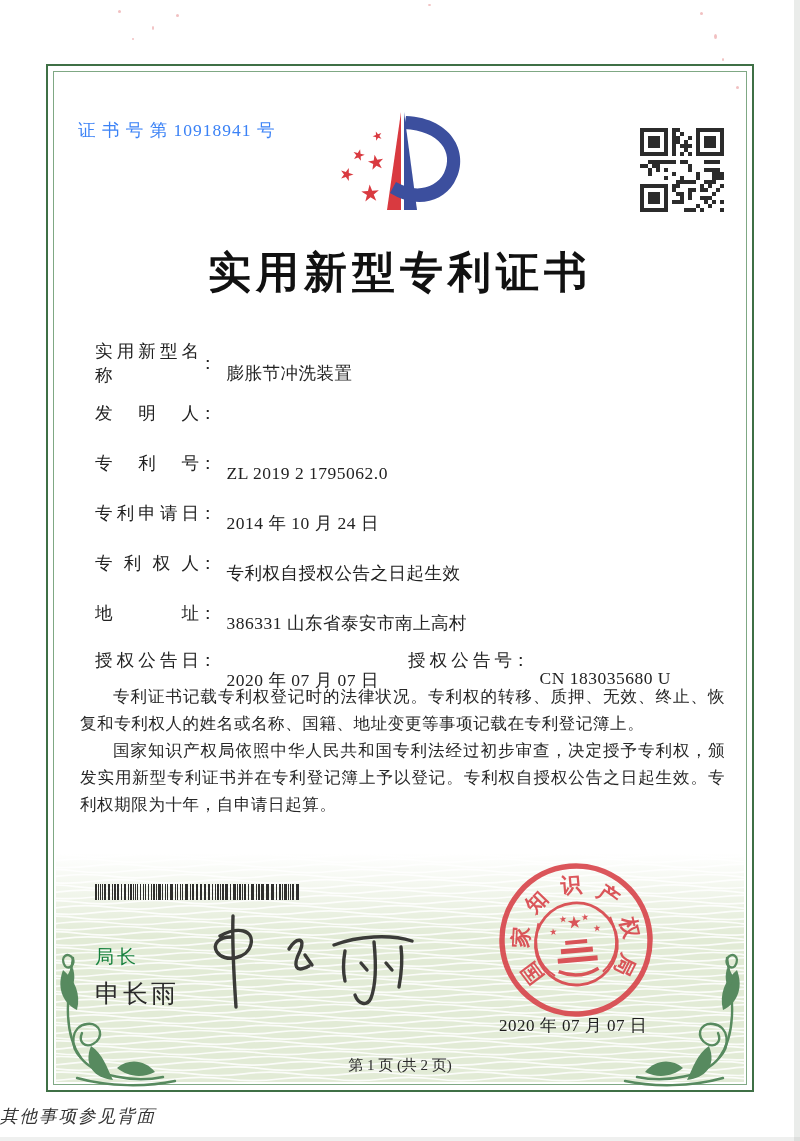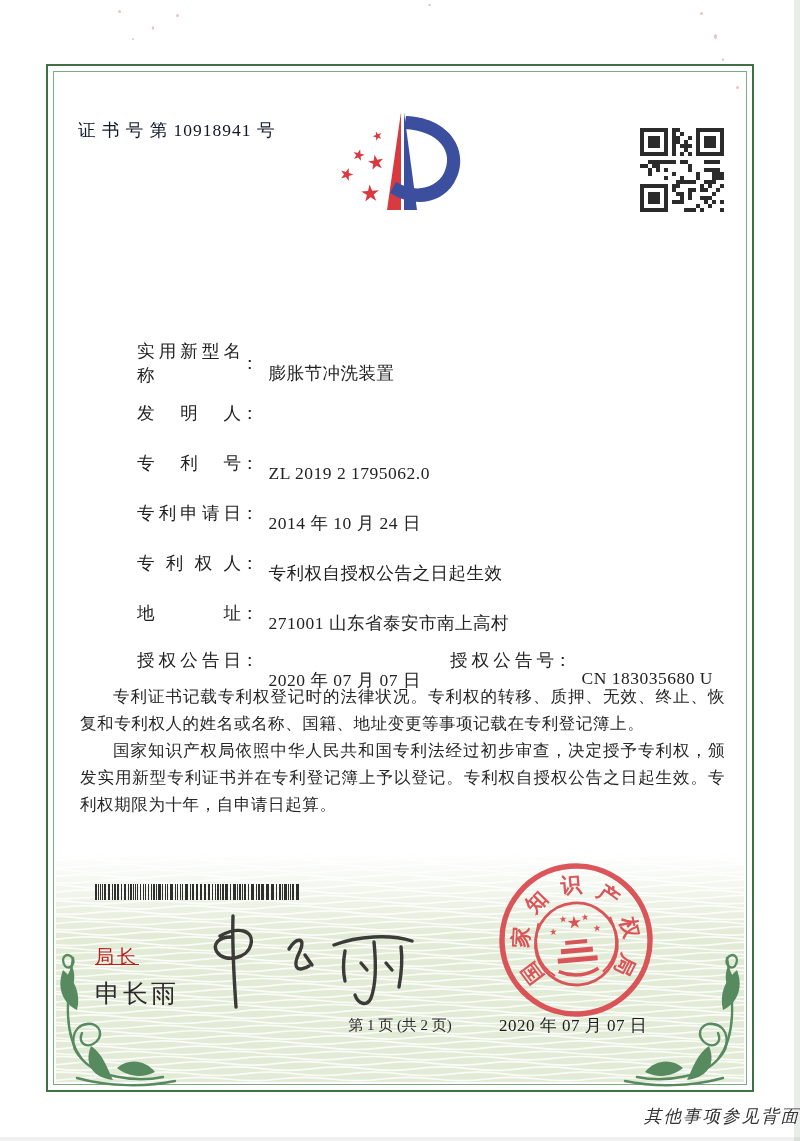--- a/index.html
+++ b/index.html
@@ -30,64 +30,64 @@
   .waves-wrap{position:absolute;left:56px;top:842px;width:688px;height:240px;background:var(--wave-bg);}
   .waves-wrap svg{display:block;width:100%;height:100%;}
   .waves-fade{position:absolute;left:0;top:0;width:100%;height:95px;
     background:linear-gradient(#ffffff 12%,rgba(255,255,255,0));}
 
   .flourish{position:absolute;width:132px;height:138px;}
   .flourish.bl{left:47px;top:950px;}
   .flourish.br{right:47px;top:950px;transform:scaleX(-1);}
 
   
-  .cert-no{position:absolute;left:78px;top:118px;font-size:17.5px;letter-spacing:1px;color:#0f172a;}
+  .cert-no{position:absolute;left:78px;top:118px;font-size:17.5px;letter-spacing:1px;color:#3b82f6;}
   .logo{position:absolute;left:330px;top:94px;width:150px;height:135px;}
   .logo svg{position:absolute;left:0;top:0;}
   .logo .star{position:absolute;color:var(--logo-red);font-family:"DejaVu Sans",sans-serif;line-height:1;}
   .qr{position:absolute;left:640px;top:128px;width:84px;height:84px;}
 
   .title{position:absolute;left:0;top:244px;width:100%;text-align:center;
     font-size:43px;font-weight:bold;letter-spacing:5px;color:#111;}
 
   
   .fields{position:absolute;left:95px;top:338px;width:630px;}
   .row{height:50px;display:flex;align-items:center;font-size:17.5px;color:#222;}
-  .f-label{display:inline-block;width:104px;text-align:justify;text-align-last:justify;margin-left:42px;}
+  .f-label{display:inline-block;width:104px;text-align:justify;text-align-last:justify;}
   .f-colon{display:inline-block;margin-right:10px;}
   .f-value{letter-spacing:.5px;white-space:nowrap;margin-top:20px;}
 
   .grant-row{position:absolute;left:95px;top:648px;width:630px;height:26px;font-size:17.5px;color:#222;}
   .grant-g1{position:absolute;left:0;top:0;display:flex;}
   .grant-g2{position:absolute;left:313px;top:0;display:flex;}
   .grant-g2 .f-label{width:104px;}
 
   
   .paras{position:absolute;left:80px;top:683px;width:645px;font-size:16.5px;line-height:27px;
     letter-spacing:.6px;color:#262626;text-align:justify;}
   .paras p{text-indent:2em;}
 
   
   .barcode{position:absolute;left:95px;top:884px;width:206px;height:16px;}
 
   
-  .sign-title{position:absolute;left:95px;top:944px;font-size:19px;color:#b91c1c;
-    font-family:"Liberation Sans","DejaVu Sans",sans-serif;letter-spacing:3px;text-decoration:underline;}
+  .sign-title{position:absolute;left:95px;top:944px;font-size:19px;color:#15803d;
+    font-family:"Liberation Sans","DejaVu Sans",sans-serif;letter-spacing:3px;}
   .sign-name{position:absolute;left:95px;top:977px;font-size:25px;color:#2a2a2a;
     font-family:"Liberation Sans","DejaVu Sans",sans-serif;letter-spacing:3px;}
   .signature{position:absolute;left:178px;top:906px;width:256px;height:105px;}
 
   
   .seal{position:absolute;left:494px;top:858px;width:164px;height:164px;transform:rotate(-5deg);opacity:.9;}
   .seal-date{position:absolute;left:488px;top:1014px;width:170px;text-align:center;
     font-size:17px;color:#1d1d1d;letter-spacing:.5px;}
 
   
-  .page-info{position:absolute;left:0;top:1016px;width:100%;text-align:center;font-size:15px;color:#2b2b2b;}
-  .back-note{position:absolute;left:0;top:1104px;width:100%;text-align:right;font-size:17.5px;
+  .page-info{position:absolute;left:0;top:1056px;width:100%;text-align:center;font-size:15px;color:#2b2b2b;}
+  .back-note{position:absolute;left:0;top:1104px;width:100%;text-align:left;font-size:17.5px;
     letter-spacing:2px;color:#333;font-style:italic;}
 </style>
 </head>
 <body>
 
 <div class="page">
 
   <span class="speck" style="left:118px;top:10px;width:3px;height:3px"></span>
   <span class="speck" style="left:152px;top:26px;width:2px;height:4px"></span>
   <span class="speck" style="left:132px;top:38px;width:2px;height:2px"></span>
@@ -304,20 +304,21 @@
       <rect x="4" y="4" width="20" height="20" fill="#ffffff"></rect>
       <rect x="8" y="8" width="12" height="12" fill="#2b2b2b"></rect>
       <rect x="56" y="0" width="28" height="28" fill="#2b2b2b"></rect>
       <rect x="60" y="4" width="20" height="20" fill="#ffffff"></rect>
       <rect x="64" y="8" width="12" height="12" fill="#2b2b2b"></rect>
       <rect x="0" y="56" width="28" height="28" fill="#2b2b2b"></rect>
       <rect x="4" y="60" width="20" height="20" fill="#ffffff"></rect>
       <rect x="8" y="64" width="12" height="12" fill="#2b2b2b"></rect>
     </svg>
 
+  <div class="title">实用新型专利证书</div>
 
   <div class="fields">
     <div class="row">
       <span class="f-label">实用新型名称</span>
         <span class="f-colon">：</span>
         <span class="f-value">膨胀节冲洗装置</span>
     </div>
     <div class="row">
       <span class="f-label">发明人</span>
         <span class="f-colon">：</span>
@@ -333,21 +334,21 @@
         <span class="f-value">2014 年 10 月 24 日</span>
     </div>
     <div class="row">
       <span class="f-label">专利权人</span>
         <span class="f-colon">：</span>
         <span class="f-value">专利权自授权公告之日起生效</span>
     </div>
     <div class="row">
       <span class="f-label">地址</span>
         <span class="f-colon">：</span>
-        <span class="f-value">271001 山东省泰安市南上高村</span>
+        <span class="f-value">386331 山东省泰安市南上高村</span>
     </div>
   </div>
 
   <div class="grant-row">
     <div class="grant-g1">
       <span class="f-label">授权公告日</span>
         <span class="f-colon">：</span>
         <span class="f-value">2020 年 07 月 07 日</span>
     </div>
     <div class="grant-g2">

